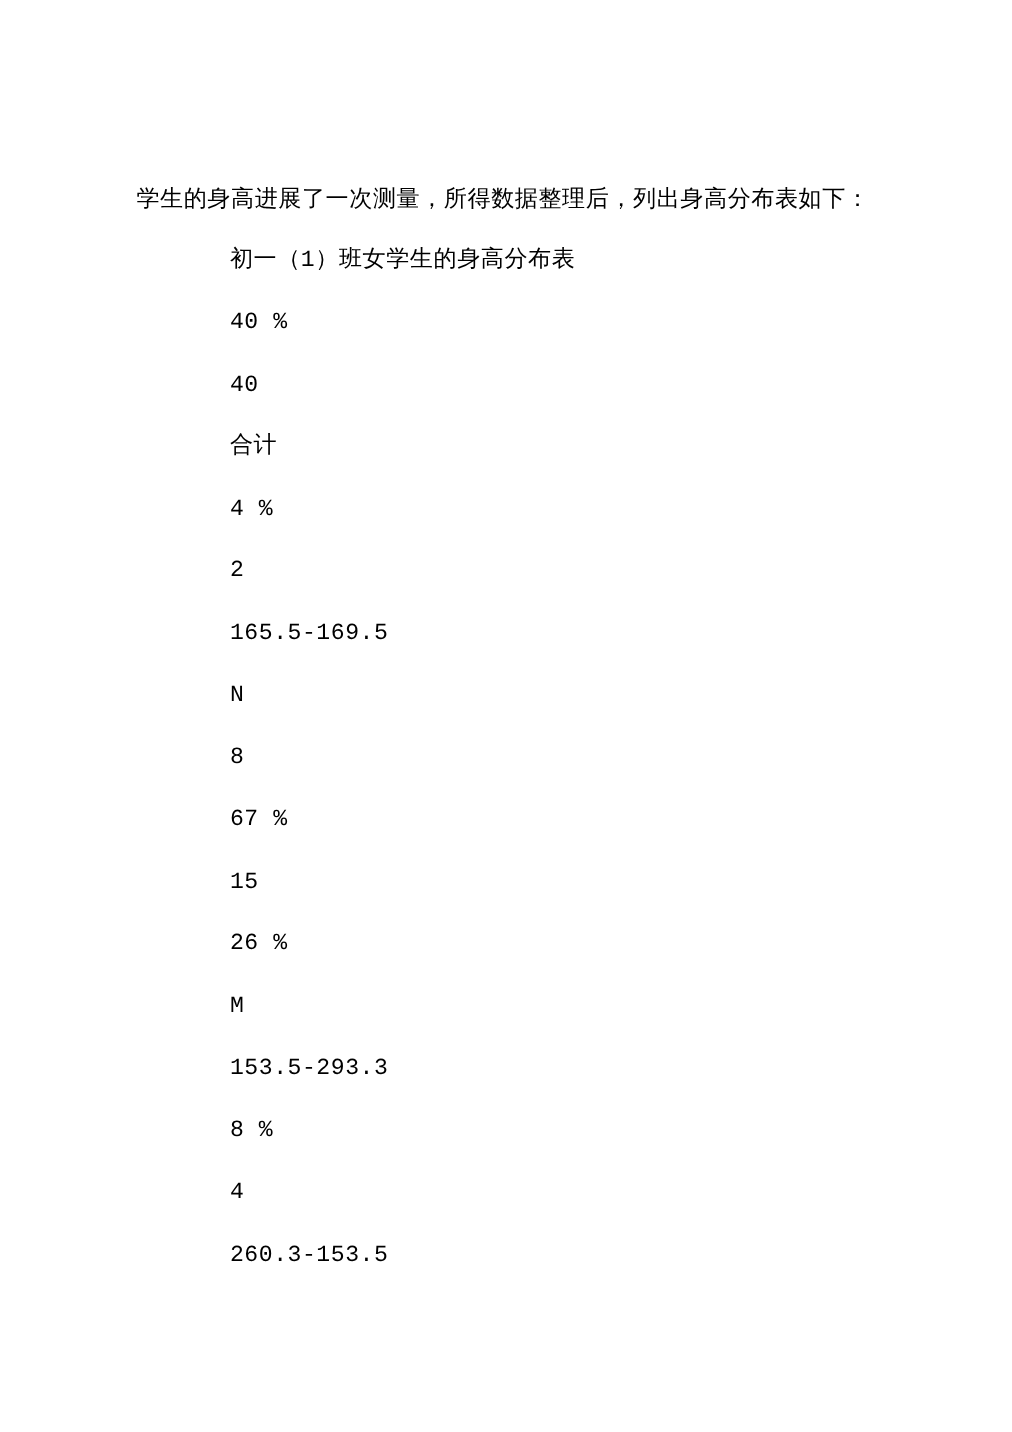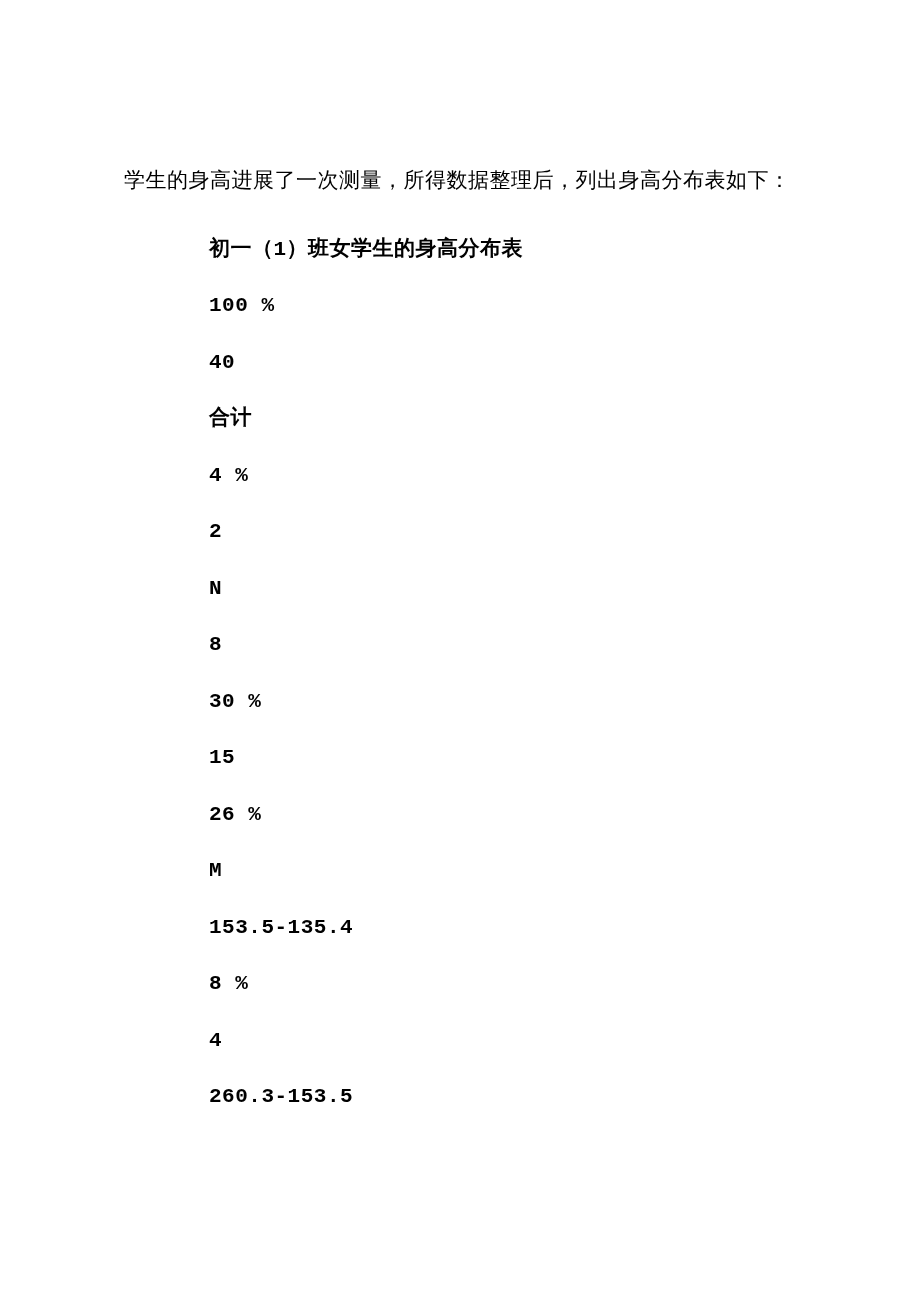--- a/index.html
+++ b/index.html
@@ -15,50 +15,50 @@
       font-family: "SimSun", "宋体", serif;
       font-size: 21px;
       color: #000000;
       padding-top: 165px;
       padding-left: 124px;
       padding-right: 100px;
       line-height: 1.5;
     }
 
     .first-line {
-      margin-bottom: 37px;
+      margin-bottom: 25px;
       letter-spacing: 0.5px;
     }
 
     .indented-block {
       padding-left: 85px;
-      font-weight: bold;
     }
 
     .content-line {
       margin-bottom: 25px;
       letter-spacing: 0.5px;
       font-family: "SimSun", "宋体", "Courier New", monospace;
     }
   </style>
 </head>
 <body>
 
 <div class="first-line">学生的身高进展了一次测量，所得数据整理后，列出身高分布表如下：</div>
 
 <div class="indented-block">
   <div class="content-line">初一（1）班女学生的身高分布表</div>
-  <div class="content-line">100 %</div>
+  <div class="content-line">40 %</div>
   <div class="content-line">40</div>
   <div class="content-line">合计</div>
   <div class="content-line">4 %</div>
   <div class="content-line">2</div>
+  <div class="content-line">165.5-169.5</div>
   <div class="content-line">N</div>
   <div class="content-line">8</div>
-  <div class="content-line">30 %</div>
+  <div class="content-line">67 %</div>
   <div class="content-line">15</div>
   <div class="content-line">26 %</div>
   <div class="content-line">M</div>
-  <div class="content-line">153.5-135.4</div>
+  <div class="content-line">153.5-293.3</div>
   <div class="content-line">8 %</div>
   <div class="content-line">4</div>
   <div class="content-line">260.3-153.5</div>
 </div>
 
 </body></html>

